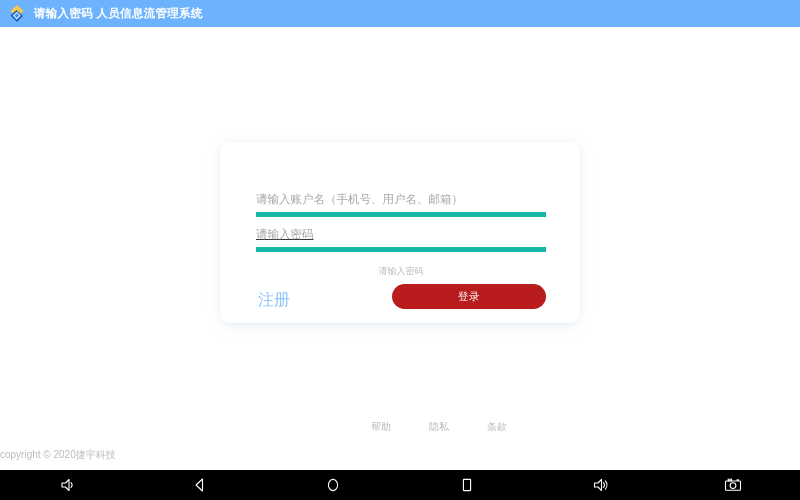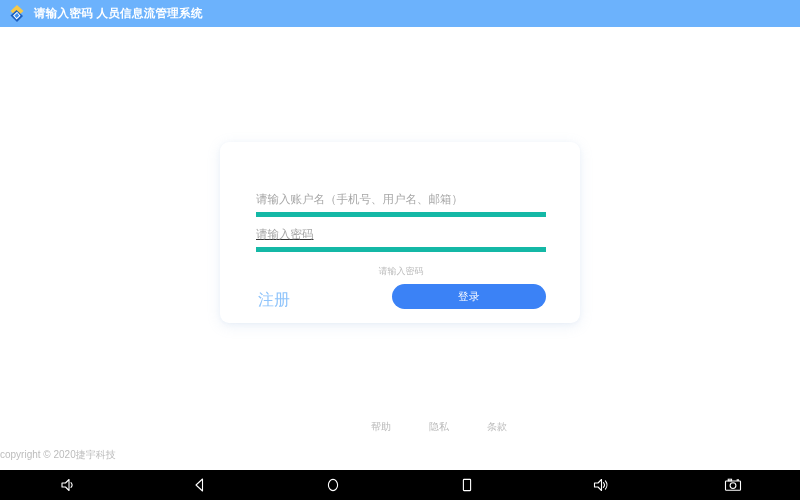--- a/index.html
+++ b/index.html
@@ -134,21 +134,21 @@
     font-size: 16px;
     text-decoration: none;
     cursor: pointer;
   }
   .login-button {
     position: absolute;
     right: 0;
     top: 0;
     width: 154px;
     height: 25px;
-    background: #3b82f6;
+    background: #b91c1c;
     border: none;
     border-radius: 13px;
     color: #ffffff;
     font-size: 10.5px;
     font-family: Liberation Mono, monospace;
     cursor: pointer;
     letter-spacing: 0.5px;
   }
 
   

